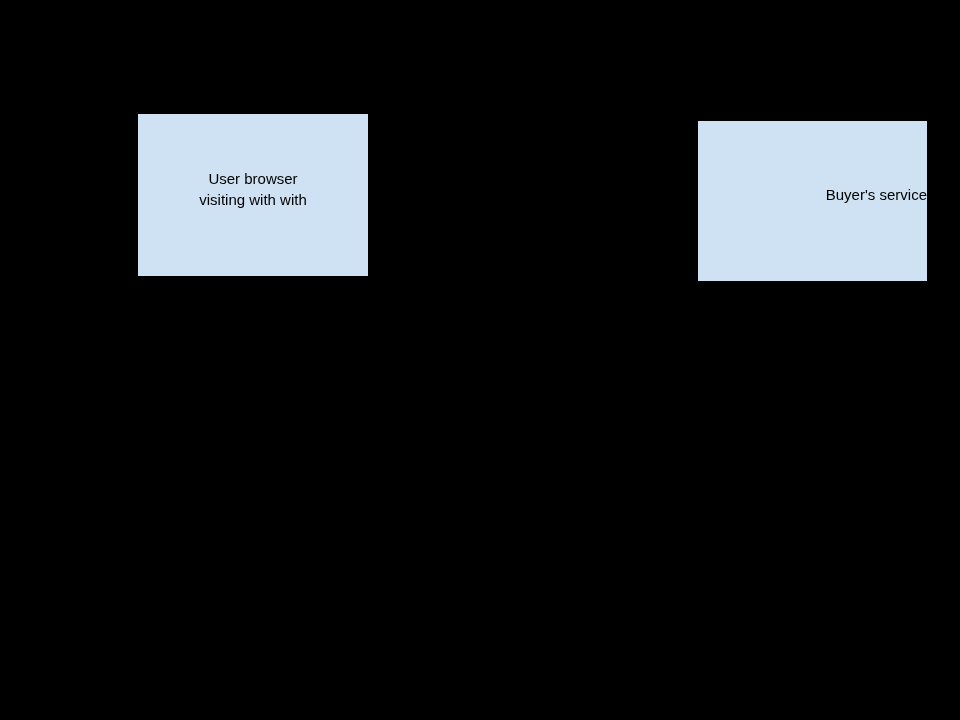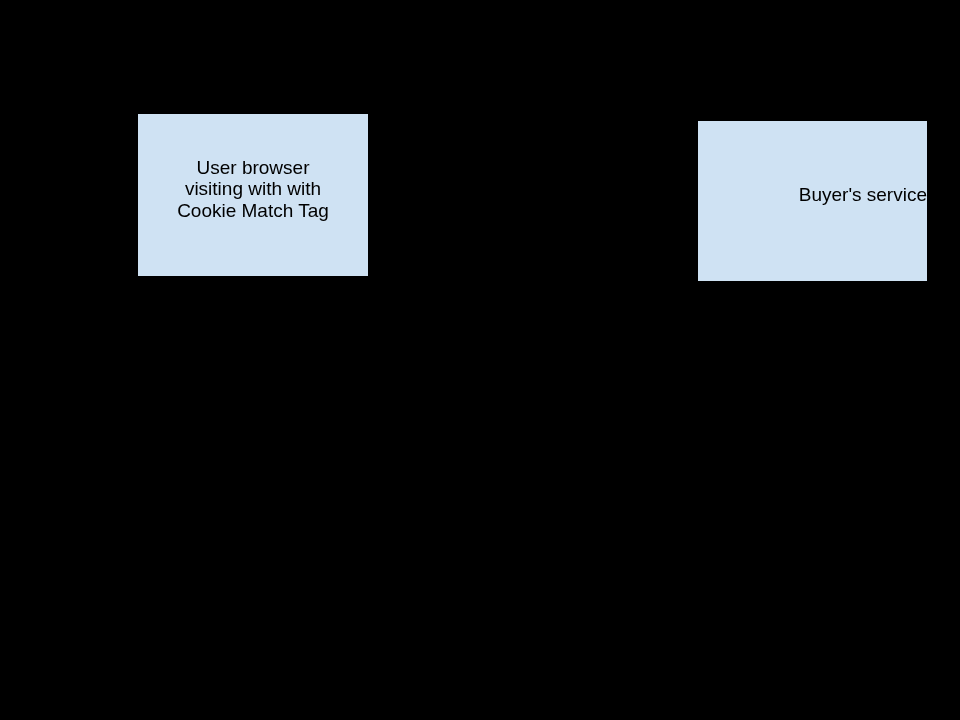--- a/index.html
+++ b/index.html
@@ -21,21 +21,21 @@
   .node {
     position: absolute;
     box-sizing: border-box;
     background: var(--node-fill, #cfe2f3);
     border: 1px solid var(--node-border, #000000);
     color: var(--node-text, #000000);
     display: flex;
     align-items: center;
     justify-content: center;
     text-align: center;
-    font-size: 19px;
+    font-size: 15px;
     line-height: 21.5px;
   }
   .node .label {
     transform: translateY(-6px);
     white-space: nowrap;
   }
   #node-user-browser {
     left: 137px;
     top: 113px;
     width: 232px;
@@ -57,21 +57,20 @@
 </style>
 </head>
 <body>
 
 <div class="diagram-canvas">
 
   <div class="node" id="node-user-browser">
     <div class="label">
       <div>User browser</div>
       <div>visiting with with</div>
-      <div>Cookie Match Tag</div>
     </div>
   </div>
 
   <div class="node" id="node-buyers-service">
     <div class="label">
       <div>Buyer's service</div>
     </div>
   </div>
 
 

